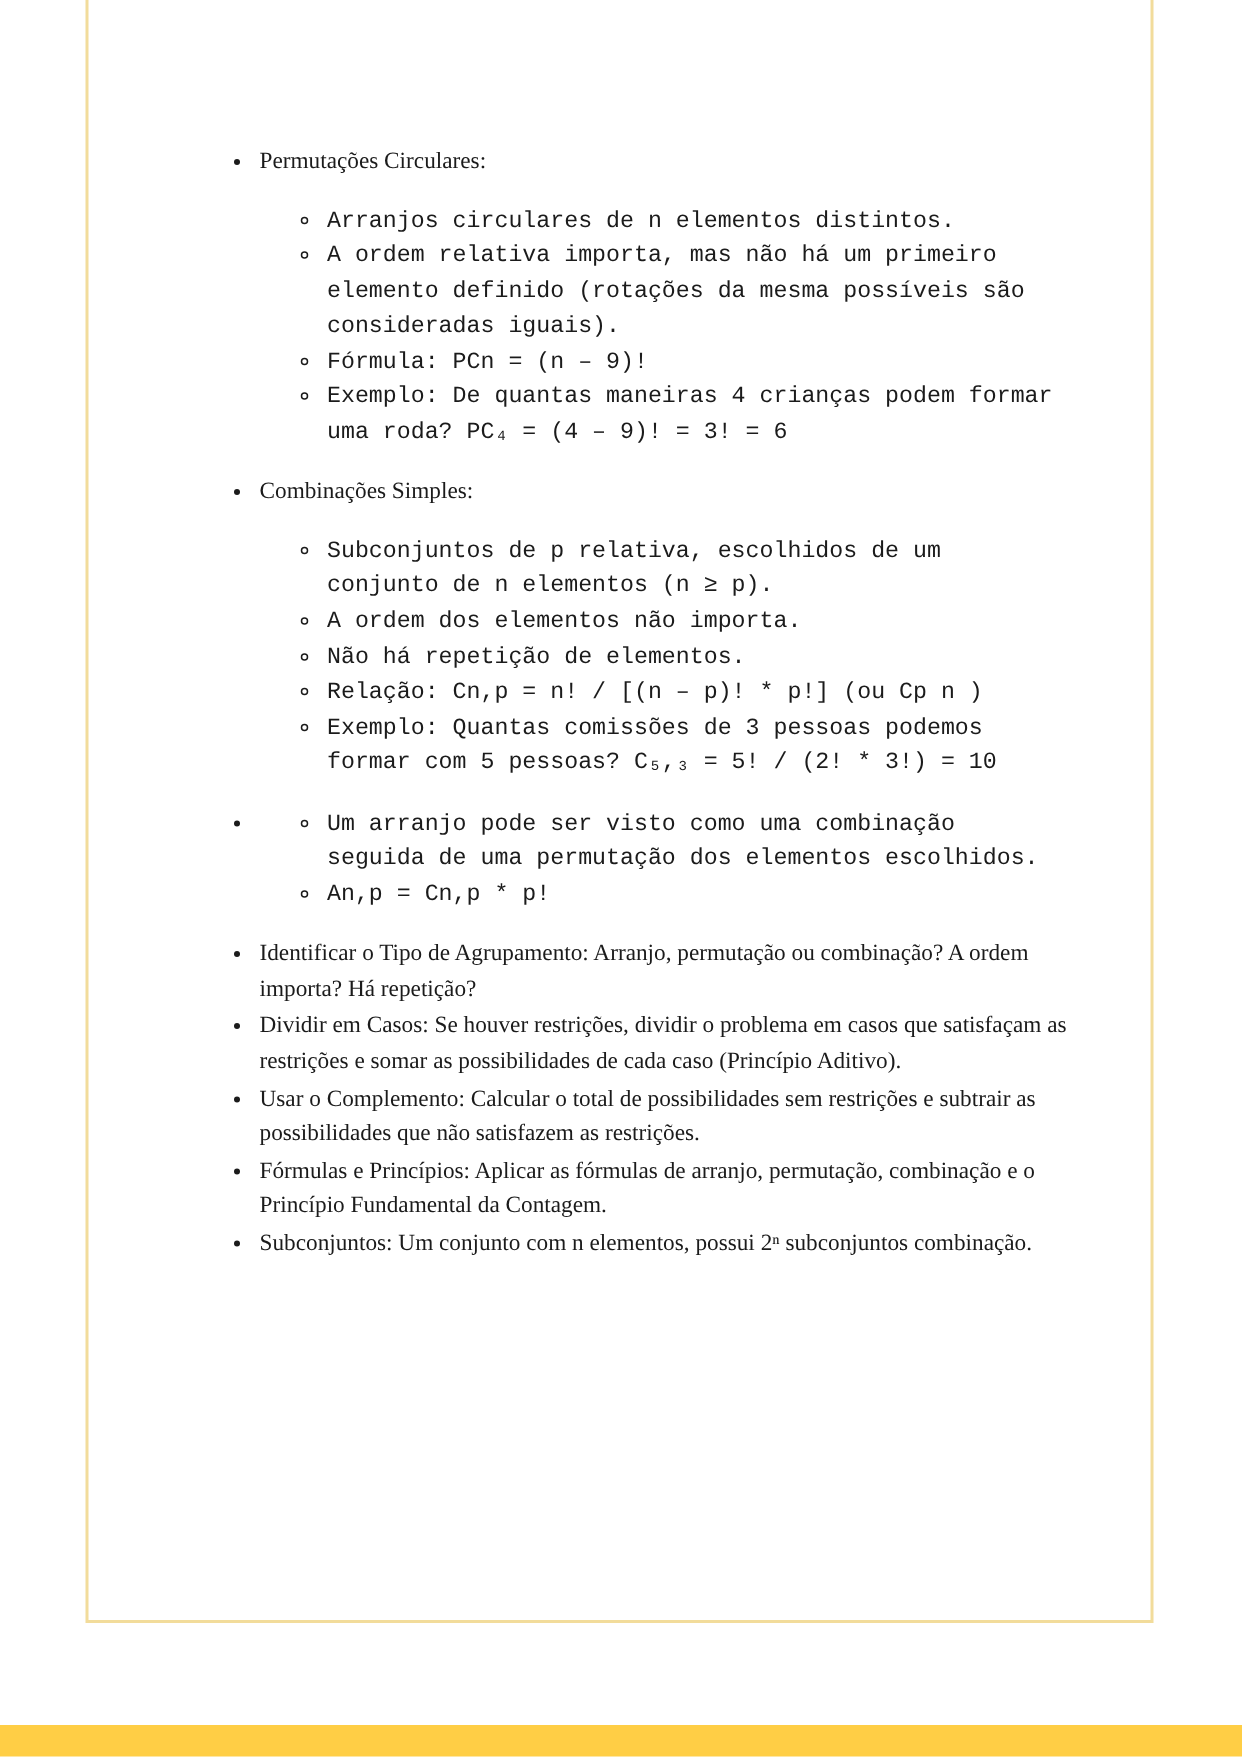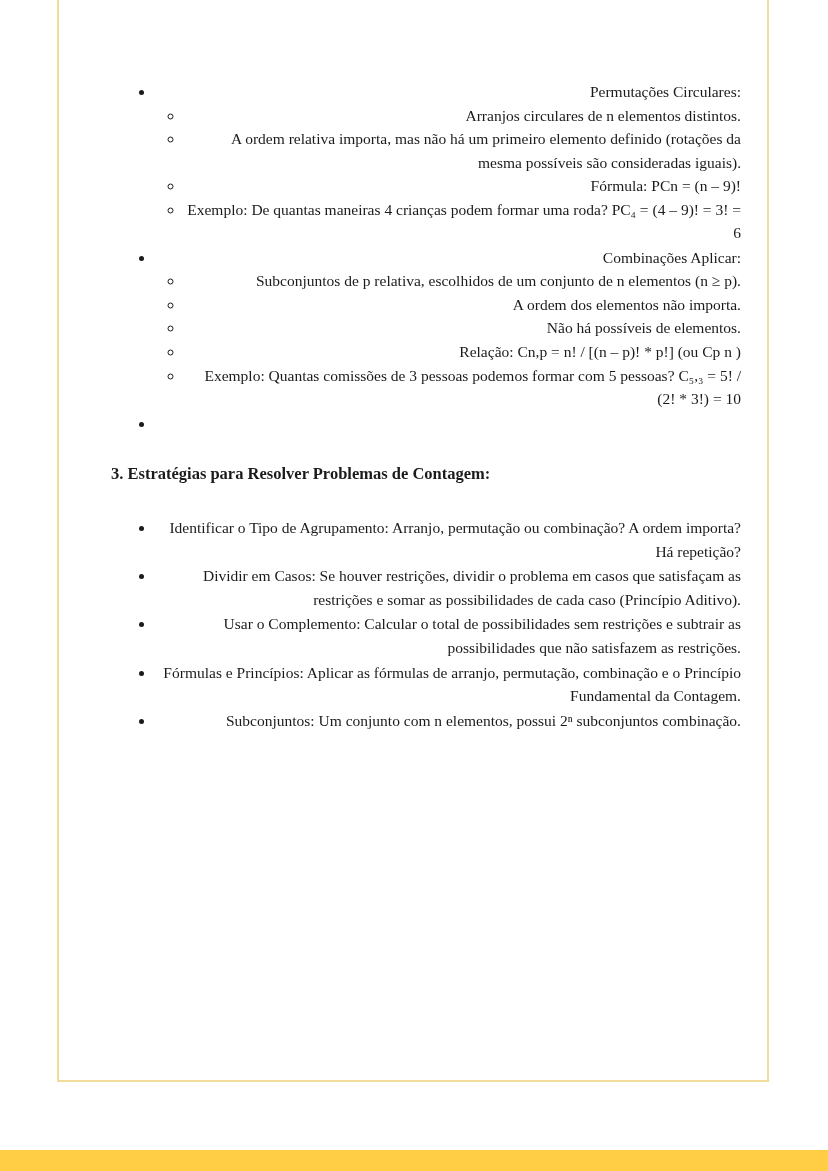--- a/index.html
+++ b/index.html
@@ -23,29 +23,30 @@
     height: 1096px;
     background: #ffffff;
     border: 2px solid var(--page-border, #f2dc9b);
     box-sizing: border-box;
   }
   .content {
     padding: 92px 26px 0 40px;
     font-size: 15.5px;
     line-height: 1.52;
   }
-  ul { margin: 0; text-align: right; }
+  ul { margin: 16px; }
   ul.l1 {
     list-style: disc outside;
     padding-left: 56px;
   }
   ul.l1 > li { margin: 0 0 1px 0; padding-left: 2px; }
   ul.l2 {
     list-style: circle outside;
     padding-left: 27px;
+    font-family: Liberation Mono, monospace;
   }
   ul.l2 > li { margin: 0; padding-left: 2px; }
   .heading {
     font-size: 16.5px;
     font-weight: bold;
     margin: 26px 0 30px 12px;
   }
   .bottom-bar {
     position: absolute;
     left: 0;
@@ -60,30 +61,32 @@
 
 <div class="page">
   <div class="content">
     <ul class="l1">
         <li><span>Permutações Circulares:</span><ul class="l2">
             <li>Arranjos circulares de n elementos distintos.</li>
             <li>A ordem relativa importa, mas não há um primeiro elemento definido (rotações da mesma possíveis são consideradas iguais).</li>
             <li>Fórmula: PCn = (n – 9)!</li>
             <li>Exemplo: De quantas maneiras 4 crianças podem formar uma roda? PC₄ = (4 – 9)! = 3! = 6</li>
           </ul></li>
-        <li><span>Combinações Aplicar:</span><ul class="l2">
+        <li><span>Combinações Simples:</span><ul class="l2">
             <li>Subconjuntos de p relativa, escolhidos de um conjunto de n elementos (n ≥ p).</li>
             <li>A ordem dos elementos não importa.</li>
-            <li>Não há possíveis de elementos.</li>
+            <li>Não há repetição de elementos.</li>
             <li>Relação: Cn,p = n! / [(n – p)! * p!] (ou Cp n )</li>
             <li>Exemplo: Quantas comissões de 3 pessoas podemos formar com 5 pessoas? C₅,₃ = 5! / (2! * 3!) = 10</li>
           </ul></li>
-        <li></li>
+        <li><ul class="l2">
+            <li>Um arranjo pode ser visto como uma combinação seguida de uma permutação dos elementos escolhidos.</li>
+            <li>An,p = Cn,p * p!</li>
+          </ul></li>
       </ul>
-    <div class="heading">3. Estratégias para Resolver Problemas de Contagem:</div>
     <ul class="l1">
         <li><span>Identificar o Tipo de Agrupamento: Arranjo, permutação ou combinação? A ordem importa? Há repetição?</span></li>
         <li><span>Dividir em Casos: Se houver restrições, dividir o problema em casos que satisfaçam as restrições e somar as possibilidades de cada caso (Princípio Aditivo).</span></li>
         <li><span>Usar o Complemento: Calcular o total de possibilidades sem restrições e subtrair as possibilidades que não satisfazem as restrições.</span></li>
         <li><span>Fórmulas e Princípios: Aplicar as fórmulas de arranjo, permutação, combinação e o Princípio Fundamental da Contagem.</span></li>
         <li><span>Subconjuntos: Um conjunto com n elementos, possui 2ⁿ subconjuntos combinação.</span></li>
       </ul>
   </div>
 </div>
 

